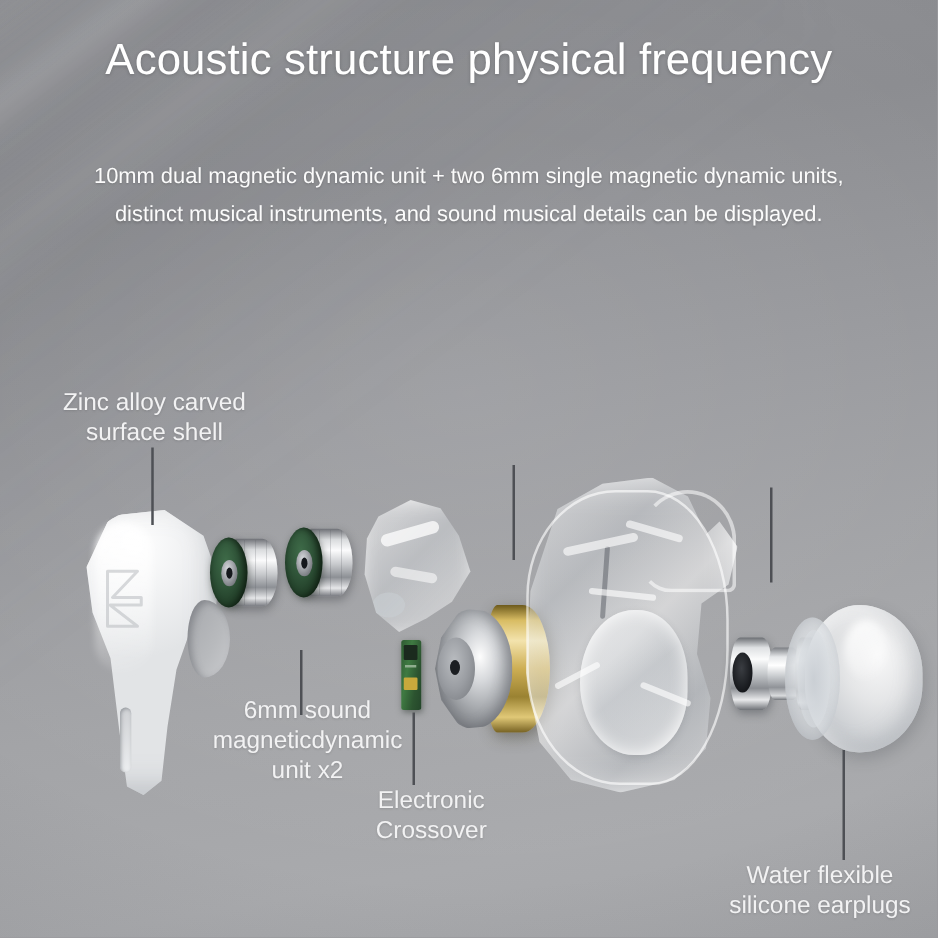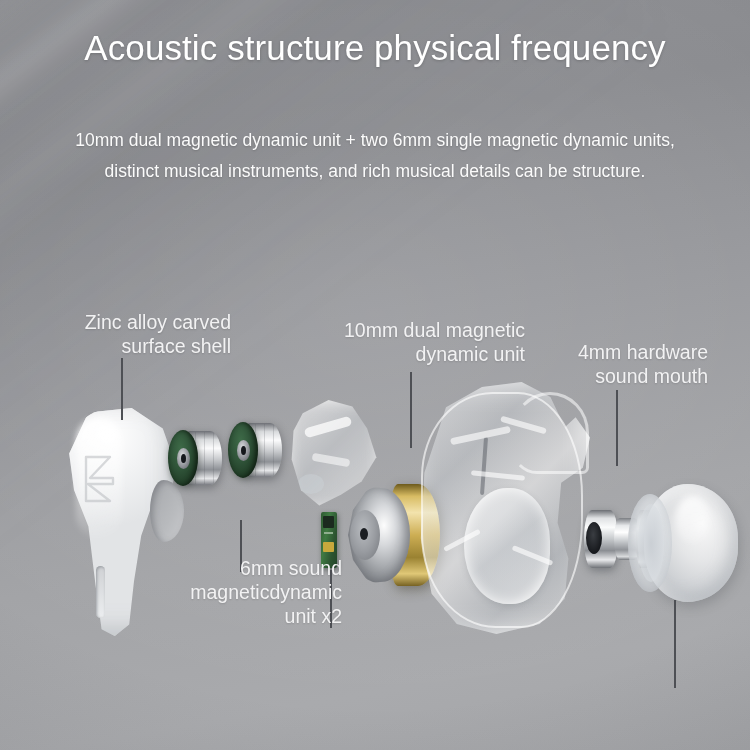--- a/index.html
+++ b/index.html
@@ -30,21 +30,21 @@
 
   
   .head{position:absolute;left:0;right:0;top:26px;text-align:center;
     color:#ffffff;font-size:35px;line-height:43px;font-weight:400;
     letter-spacing:.1px;text-shadow:0 1px 3px rgba(0,0,0,.20);}
   .sub{position:absolute;left:0;right:0;top:125px;text-align:center;
     color:#fbfbfb;font-size:17.5px;line-height:31px;font-weight:400;
     text-shadow:0 1px 2px rgba(0,0,0,.18);}
 
   .lbl{position:absolute;color:#f2f2f3;font-size:19.5px;line-height:24px;
-    text-align:right;font-weight:400;text-shadow:0 1px 2px rgba(0,0,0,.14);
+    text-align:center;font-weight:400;text-shadow:0 1px 2px rgba(0,0,0,.14);
     white-space:pre-line;}
 
   .lead{position:absolute;background:#4e5055;width:1.6px;}
 
   
   .part{position:absolute;}
 
   
   #shell{left:62px;top:408px;width:120px;height:228px;}
   .shell-body{position:absolute;inset:0;
@@ -184,21 +184,21 @@
   <div class="streak"></div>
   <div class="streak2"></div>
   <div class="bg-vign"></div>
 
   <div class="head">
     <div>Acoustic structure physical frequency</div>
   </div>
 
   <div class="sub">
     <div>10mm dual magnetic dynamic unit + two 6mm single magnetic dynamic units,</div>
-    <div>distinct musical instruments, and rich musical details can be structure.</div>
+    <div>distinct musical instruments, and sound musical details can be displayed.</div>
   </div>
 
   <div class="part" id="shell">
     <div class="shell-body"></div>
     <div class="shell-notch"></div>
     <div class="shell-hl"></div>
     <div class="shell-slot"></div>
     <svg class="kz" viewBox="0 0 46 50">
       <path d="M6 3 L30 3 L10 24 L33 24 L33 30 L8 30 L30 47 L6 47 Z" fill="none" stroke="#b9bcc0" stroke-width="2.4" stroke-linejoin="round"></path>
     </svg>
@@ -269,25 +269,25 @@
   <div class="lead" style="left:121px;top:358px;height:62px;"></div>
   <div class="lead" style="left:410px;top:372px;height:76px;"></div>
   <div class="lead" style="left:616px;top:390px;height:76px;"></div>
   <div class="lead" style="left:240px;top:520px;height:52px;"></div>
   <div class="lead" style="left:330px;top:570px;height:58px;"></div>
   <div class="lead" style="left:674px;top:600px;height:88px;"></div>
 
   <div class="lbl" style="left:16px;top:310px;width:215px;">Zinc alloy carved
 surface shell</div>
 
-  <div class="lbl" style="left:297px;top:318px;width:228px;">10mm dual magnetic
-dynamic unit</div>
-
-  <div class="lbl" style="left:528px;top:340px;width:180px;">4mm hardware
-sound mouth</div>
+
 
   <div class="lbl" style="left:150px;top:556px;width:192px;">6mm sound
 magneticdynamic
 unit x2</div>
 
-
+  <div class="lbl" style="left:280px;top:628px;width:130px;">Electronic
+Crossover</div>
+
+  <div class="lbl" style="left:562px;top:688px;width:188px;">Water flexible
+silicone earplugs</div>
 
 </div>
 
 </body></html>

